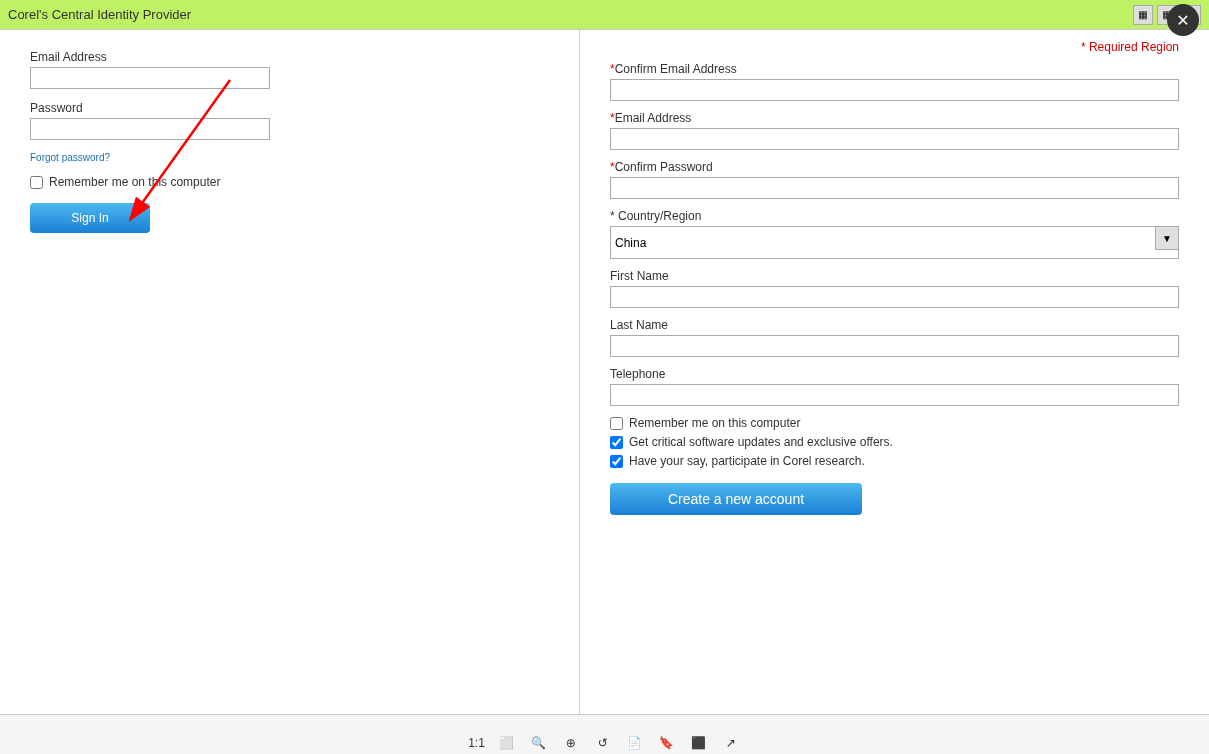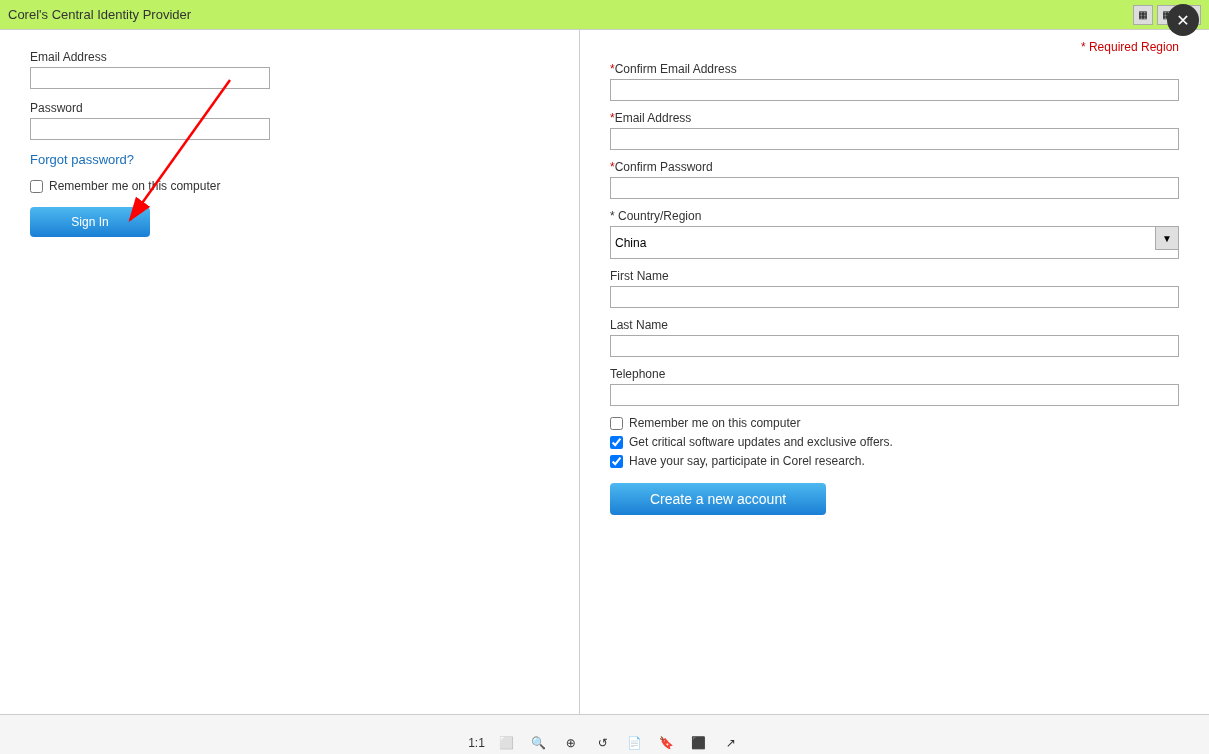--- a/index.html
+++ b/index.html
@@ -94,21 +94,21 @@
       width: 240px;
       height: 22px;
       border: 1px solid #aaa;
       padding: 2px 4px;
       font-size: 12px;
       outline: none;
     }
 
     .forgot-password {
       color: #1a6fb8;
-      font-size: 13px;
+      font-size: 10px;
       text-decoration: none;
       display: block;
       margin-bottom: 12px;
     }
 
     .checkbox-row {
       display: flex;
       align-items: center;
       gap: 6px;
       margin-bottom: 14px;
@@ -216,21 +216,21 @@
     .create-account-btn {
       background: linear-gradient(to bottom, #4db8f0, #1a7fd4);
       color: white;
       border: none;
       padding: 8px 14px;
       font-size: 14px;
       border-radius: 4px;
       cursor: pointer;
       min-width: 180px;
       margin-top: 10px;
-      width: 216px;
+      width: 252px;
     }
 
     
     .bottom-toolbar {
       background: #f5f5f5;
       border-top: 1px solid #ccc;
       height: 56px;
       display: flex;
       align-items: center;
       justify-content: center;

